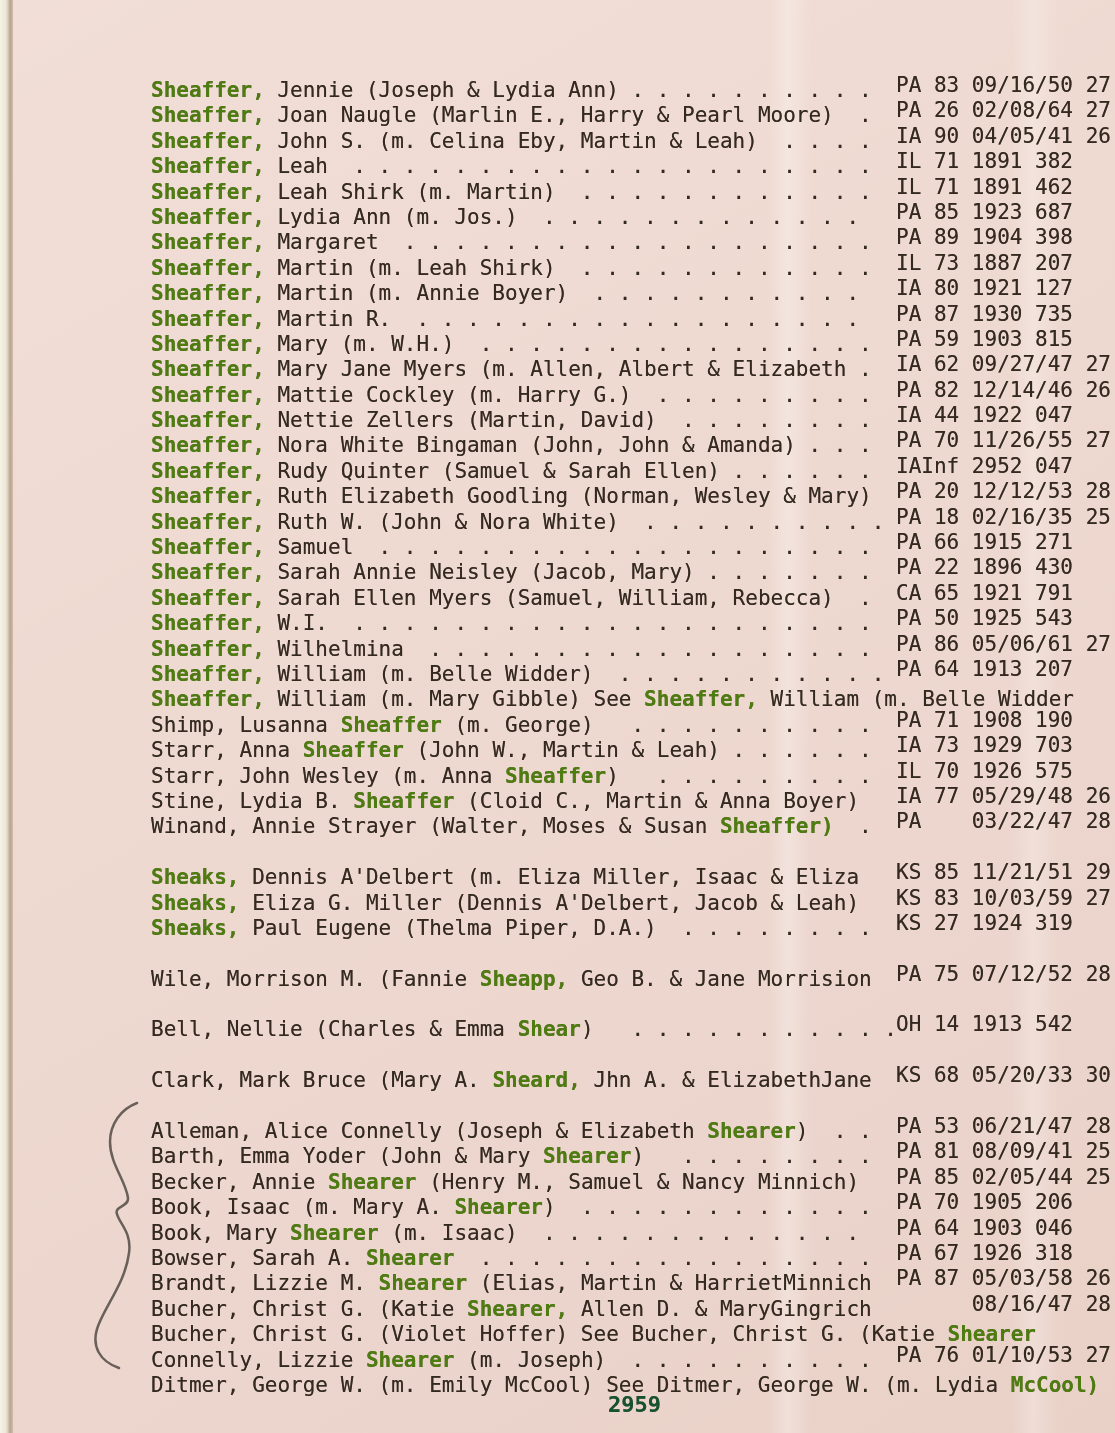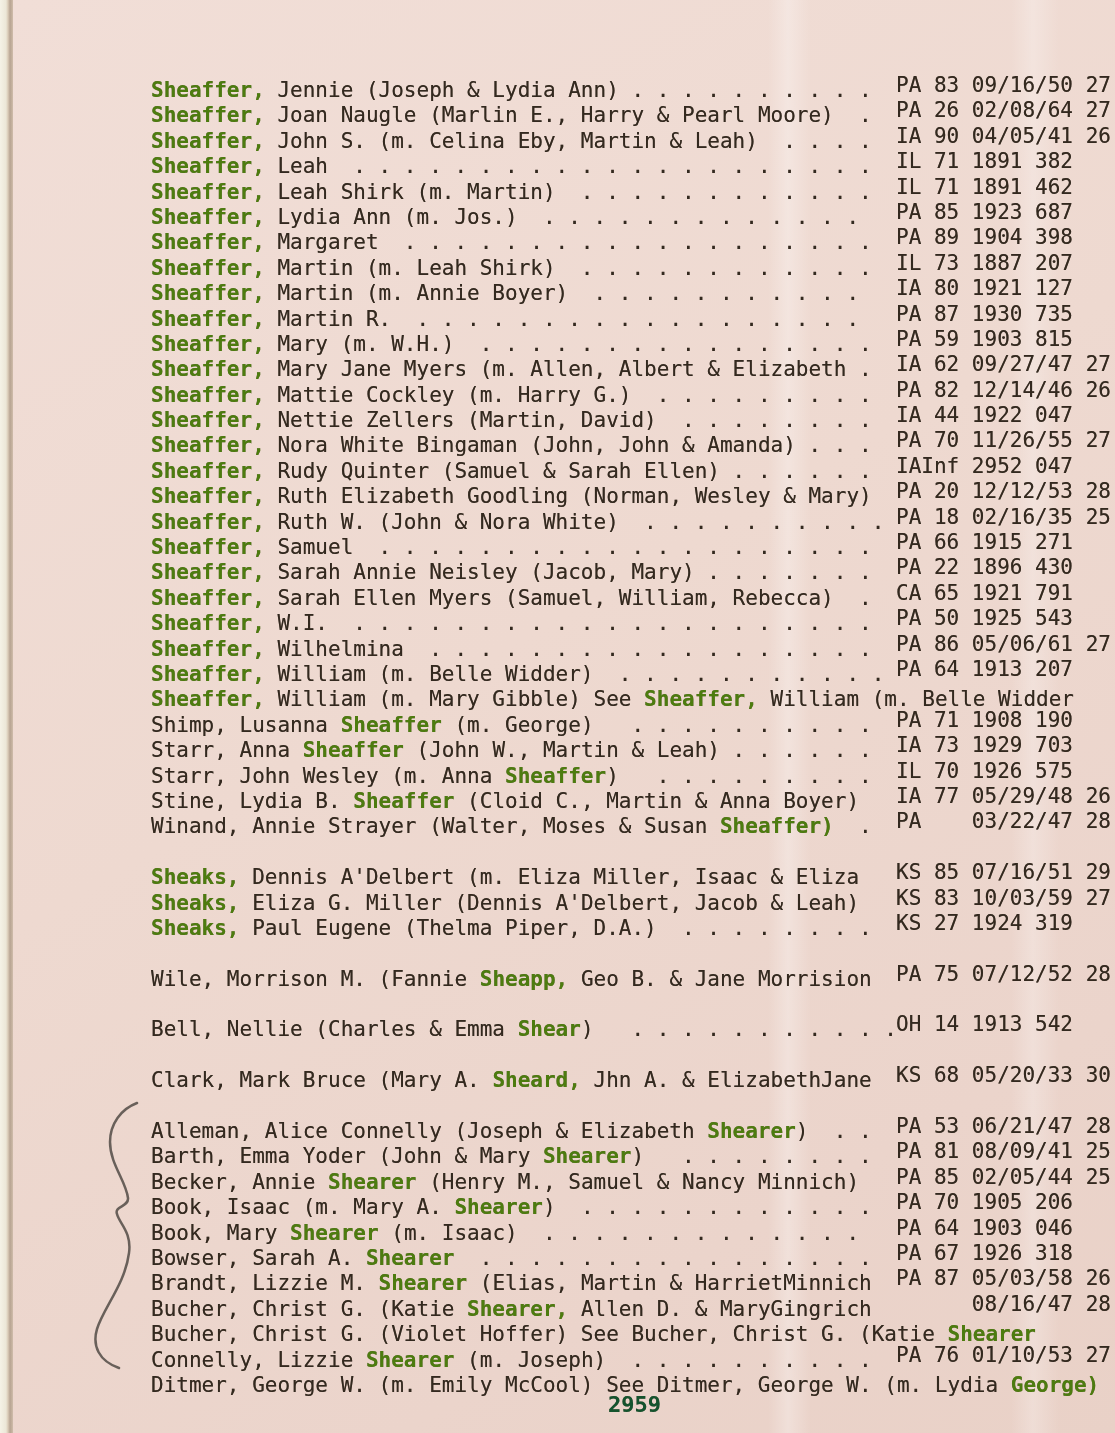--- a/index.html
+++ b/index.html
@@ -80,36 +80,36 @@
     <div class="row"><span class="entry"><span class="b">Sheaffer,</span><span> W.I.  . . . . . . . . . . . . . . . . . . . . .</span></span><span class="val">PA 50 1925 543</span></div>
     <div class="row"><span class="entry"><span class="b">Sheaffer,</span><span> Wilhelmina  . . . . . . . . . . . . . . . . . .</span></span><span class="val">PA 86 05/06/61 27</span></div>
     <div class="row"><span class="entry"><span class="b">Sheaffer,</span><span> William (m. Belle Widder)  . . . . . . . . . . .</span></span><span class="val">PA 64 1913 207</span></div>
     <div class="row"><span class="entry"><span class="b">Sheaffer,</span><span> William (m. Mary Gibble) See </span><span class="b">Sheaffer,</span><span> William (m. Belle Widder</span></span></div>
     <div class="row"><span class="entry"><span>Shimp, Lusanna </span><span class="b">Sheaffer</span><span> (m. George)   . . . . . . . . . .</span></span><span class="val">PA 71 1908 190</span></div>
     <div class="row"><span class="entry"><span>Starr, Anna </span><span class="b">Sheaffer</span><span> (John W., Martin &amp; Leah) . . . . . .</span></span><span class="val">IA 73 1929 703</span></div>
     <div class="row"><span class="entry"><span>Starr, John Wesley (m. Anna </span><span class="b">Sheaffer</span><span>)   . . . . . . . . .</span></span><span class="val">IL 70 1926 575</span></div>
     <div class="row"><span class="entry"><span>Stine, Lydia B. </span><span class="b">Sheaffer</span><span> (Cloid C., Martin &amp; Anna Boyer)</span></span><span class="val">IA 77 05/29/48 26</span></div>
     <div class="row"><span class="entry"><span>Winand, Annie Strayer (Walter, Moses &amp; Susan </span><span class="b">Sheaffer)</span><span>  .</span></span><span class="val">PA    03/22/47 28</span></div>
     <div class="row"></div>
-    <div class="row"><span class="entry"><span class="b">Sheaks,</span><span> Dennis A'Delbert (m. Eliza Miller, Isaac &amp; Eliza</span></span><span class="val">KS 85 07/16/51 29</span></div>
+    <div class="row"><span class="entry"><span class="b">Sheaks,</span><span> Dennis A'Delbert (m. Eliza Miller, Isaac &amp; Eliza</span></span><span class="val">KS 85 11/21/51 29</span></div>
     <div class="row"><span class="entry"><span class="b">Sheaks,</span><span> Eliza G. Miller (Dennis A'Delbert, Jacob &amp; Leah)</span></span><span class="val">KS 83 10/03/59 27</span></div>
     <div class="row"><span class="entry"><span class="b">Sheaks,</span><span> Paul Eugene (Thelma Piper, D.A.)  . . . . . . . .</span></span><span class="val">KS 27 1924 319</span></div>
     <div class="row"></div>
     <div class="row"><span class="entry"><span>Wile, Morrison M. (Fannie </span><span class="b">Sheapp,</span><span> Geo B. &amp; Jane Morrision</span></span><span class="val">PA 75 07/12/52 28</span></div>
     <div class="row"></div>
     <div class="row"><span class="entry"><span>Bell, Nellie (Charles &amp; Emma </span><span class="b">Shear</span><span>)   . . . . . . . . . . .</span></span><span class="val">OH 14 1913 542</span></div>
     <div class="row"></div>
     <div class="row"><span class="entry"><span>Clark, Mark Bruce (Mary A. </span><span class="b">Sheard,</span><span> Jhn A. &amp; ElizabethJane</span></span><span class="val">KS 68 05/20/33 30</span></div>
     <div class="row"></div>
     <div class="row"><span class="entry"><span>Alleman, Alice Connelly (Joseph &amp; Elizabeth </span><span class="b">Shearer</span><span>)  . .</span></span><span class="val">PA 53 06/21/47 28</span></div>
     <div class="row"><span class="entry"><span>Barth, Emma Yoder (John &amp; Mary </span><span class="b">Shearer</span><span>)   . . . . . . . .</span></span><span class="val">PA 81 08/09/41 25</span></div>
     <div class="row"><span class="entry"><span>Becker, Annie </span><span class="b">Shearer</span><span> (Henry M., Samuel &amp; Nancy Minnich)</span></span><span class="val">PA 85 02/05/44 25</span></div>
     <div class="row"><span class="entry"><span>Book, Isaac (m. Mary A. </span><span class="b">Shearer</span><span>)  . . . . . . . . . . . .</span></span><span class="val">PA 70 1905 206</span></div>
     <div class="row"><span class="entry"><span>Book, Mary </span><span class="b">Shearer</span><span> (m. Isaac)  . . . . . . . . . . . . .</span></span><span class="val">PA 64 1903 046</span></div>
     <div class="row"><span class="entry"><span>Bowser, Sarah A. </span><span class="b">Shearer</span><span>  . . . . . . . . . . . . . . . .</span></span><span class="val">PA 67 1926 318</span></div>
     <div class="row"><span class="entry"><span>Brandt, Lizzie M. </span><span class="b">Shearer</span><span> (Elias, Martin &amp; HarrietMinnich</span></span><span class="val">PA 87 05/03/58 26</span></div>
     <div class="row"><span class="entry"><span>Bucher, Christ G. (Katie </span><span class="b">Shearer,</span><span> Allen D. &amp; MaryGingrich</span></span><span class="val">      08/16/47 28</span></div>
     <div class="row"><span class="entry"><span>Bucher, Christ G. (Violet Hoffer) See Bucher, Christ G. (Katie </span><span class="b">Shearer</span></span></div>
     <div class="row"><span class="entry"><span>Connelly, Lizzie </span><span class="b">Shearer</span><span> (m. Joseph)  . . . . . . . . . .</span></span><span class="val">PA 76 01/10/53 27</span></div>
-    <div class="row"><span class="entry"><span>Ditmer, George W. (m. Emily McCool) See Ditmer, George W. (m. Lydia </span><span class="b">George)</span></span></div>
+    <div class="row"><span class="entry"><span>Ditmer, George W. (m. Emily McCool) See Ditmer, George W. (m. Lydia </span><span class="b">McCool)</span></span></div>
   </div>
 
 <div class="pagenum">2959</div>
 
 </body></html>

